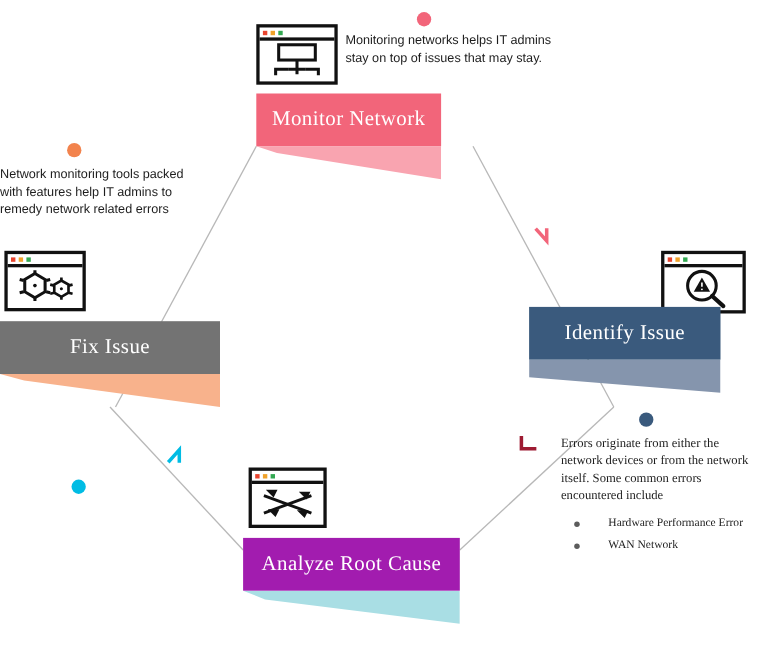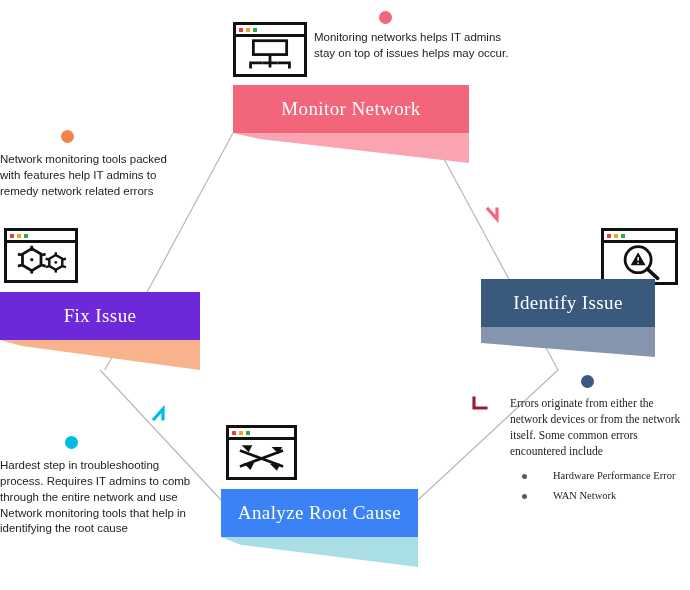--- a/index.html
+++ b/index.html
@@ -47,21 +47,21 @@
     width: 100%;
     height: 100%;
     box-sizing: border-box;
     color: #ffffff;
     font-family: "Liberation Serif", serif;
     font-size: 19px;
     letter-spacing: 0.4px;
     white-space: nowrap;
   }
 
-  #banner-monitor  { left: 233px; top: 85px;  width: 236px; height: 48px; }
+  #banner-monitor  { left: 233px; top: 85px;  width: 168px; height: 48px; }
   #banner-identify { left: 481px; top: 279px; width: 174px; height: 48px; }
   #banner-analyze  { left: 221px; top: 489px; width: 197px; height: 48px; }
   #banner-fix      { left: 0px;   top: 292px; width: 200px; height: 48px; }
 
   
   .winicon {
     position: absolute;
     box-sizing: border-box;
     background: #ffffff;
     border: 3px solid #111111;
@@ -189,21 +189,21 @@
     <svg class="tail" viewBox="0 0 196 34" preserveAspectRatio="none">
       <polygon points="0,0 196,0 196,30 22,6" fill="#F9A4B0"></polygon>
     </svg>
     <div class="bar" style="background:#F2657A">
       <span>Monitor Network</span>
     </div>
   </div>
 
   <span class="dot-marker" id="dot-monitor" style="background:#F2657A"></span>
   <div class="note" id="note-monitor">
-    <p>Monitoring networks helps IT admins stay on top of issues helps may occur.</p>
+    <p>Monitoring networks helps IT admins stay on top of issues that may stay.</p>
   </div>
 
   <div class="winicon" id="icon-identify">
     <div class="titlebar">
       <span class="dot d1"></span>
       <span class="dot d2"></span>
       <span class="dot d3"></span>
     </div>
     <div class="body">
       <svg viewBox="0 0 71 42" width="100%" height="100%">
@@ -249,29 +249,26 @@
         <path d="M 12 26 L 24 26 L 20 34 Z" fill="#111"></path>
         <path d="M 42 27 L 54 27 L 50 35 Z" fill="#111"></path>
       </svg>
     </div>
   </div>
 
   <div class="banner" id="banner-analyze">
     <svg class="tail" viewBox="0 0 197 34" preserveAspectRatio="none">
       <polygon points="0,0 197,0 197,30 20,8" fill="#A9DEE4"></polygon>
     </svg>
-    <div class="bar" style="background:#3b82f6">
+    <div class="bar" style="background:#a21caf">
       <span>Analyze Root Cause</span>
     </div>
   </div>
 
   <span class="dot-marker" id="dot-analyze" style="background:#00BCE4"></span>
-  <div class="note" id="note-analyze">
-    <p>Hardest step in troubleshooting process. Requires IT admins to comb through the entire network and use Network monitoring tools that help in identifying the root cause</p>
-  </div>
 
   <div class="winicon" id="icon-fix">
     <div class="titlebar">
       <span class="dot d1"></span>
       <span class="dot d2"></span>
       <span class="dot d3"></span>
     </div>
     <div class="body">
       <svg viewBox="0 0 68 40" width="100%" height="100%">
         <g stroke="#111" stroke-width="3" fill="none">
@@ -295,21 +292,21 @@
         </g>
         <circle cx="50" cy="21" r="1.5" fill="#111"></circle>
       </svg>
     </div>
   </div>
 
   <div class="banner" id="banner-fix">
     <svg class="tail" viewBox="0 0 200 34" preserveAspectRatio="none">
       <polygon points="0,0 200,0 200,30 22,6" fill="#F8B28C"></polygon>
     </svg>
-    <div class="bar" style="background:#6d28d9">
+    <div class="bar" style="background:#737373">
       <span>Fix Issue</span>
     </div>
   </div>
 
   <span class="dot-marker" id="dot-fix" style="background:#F2834D"></span>
   <div class="note" id="note-fix">
     <p>Network monitoring tools packed with features help IT admins to remedy network related errors</p>
   </div>
 
 </div>

